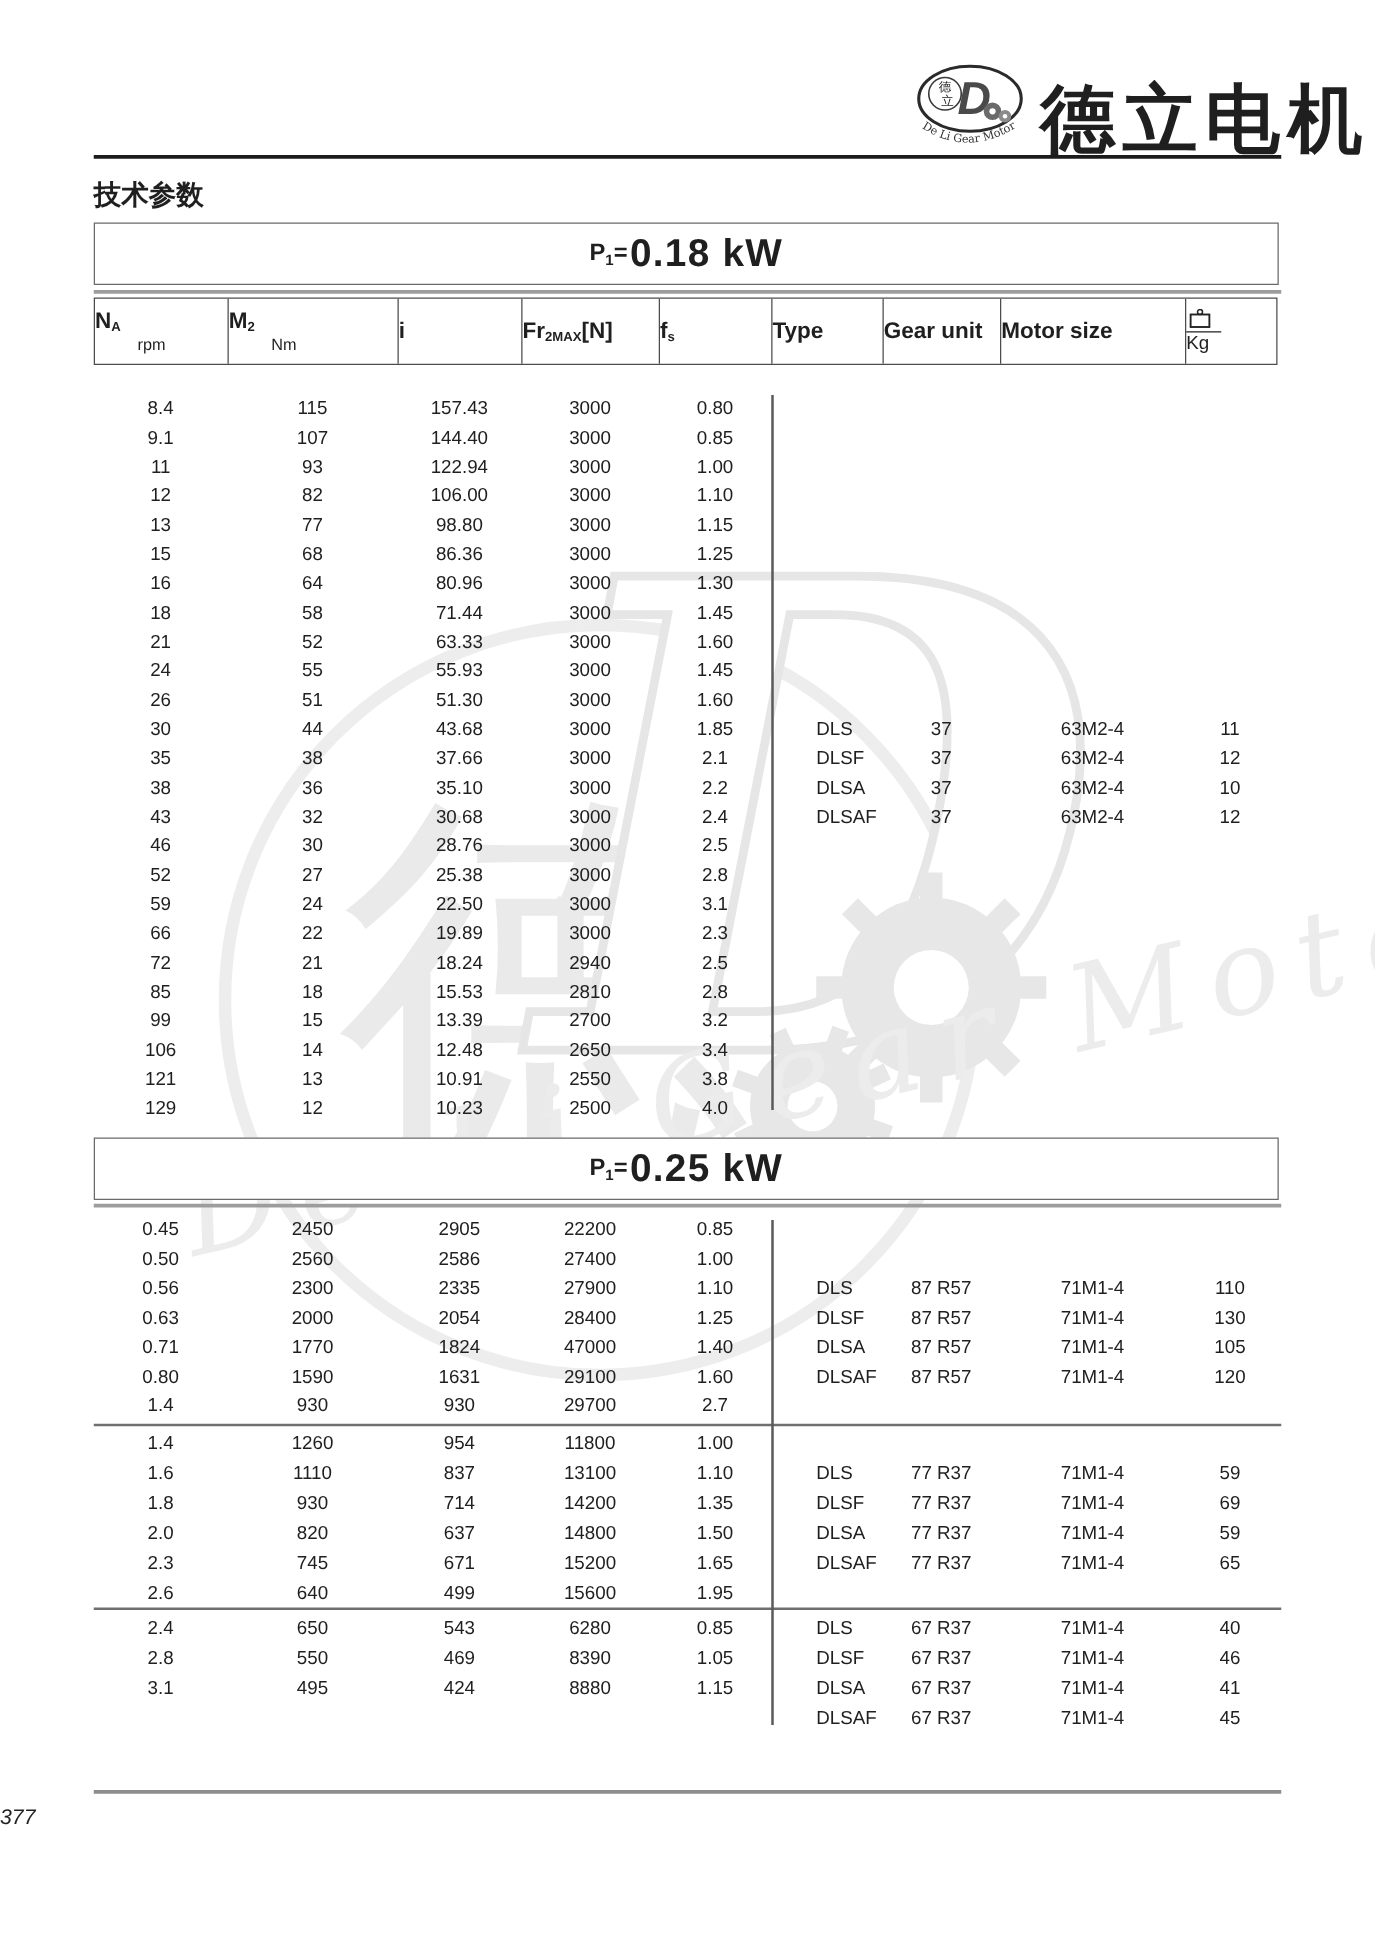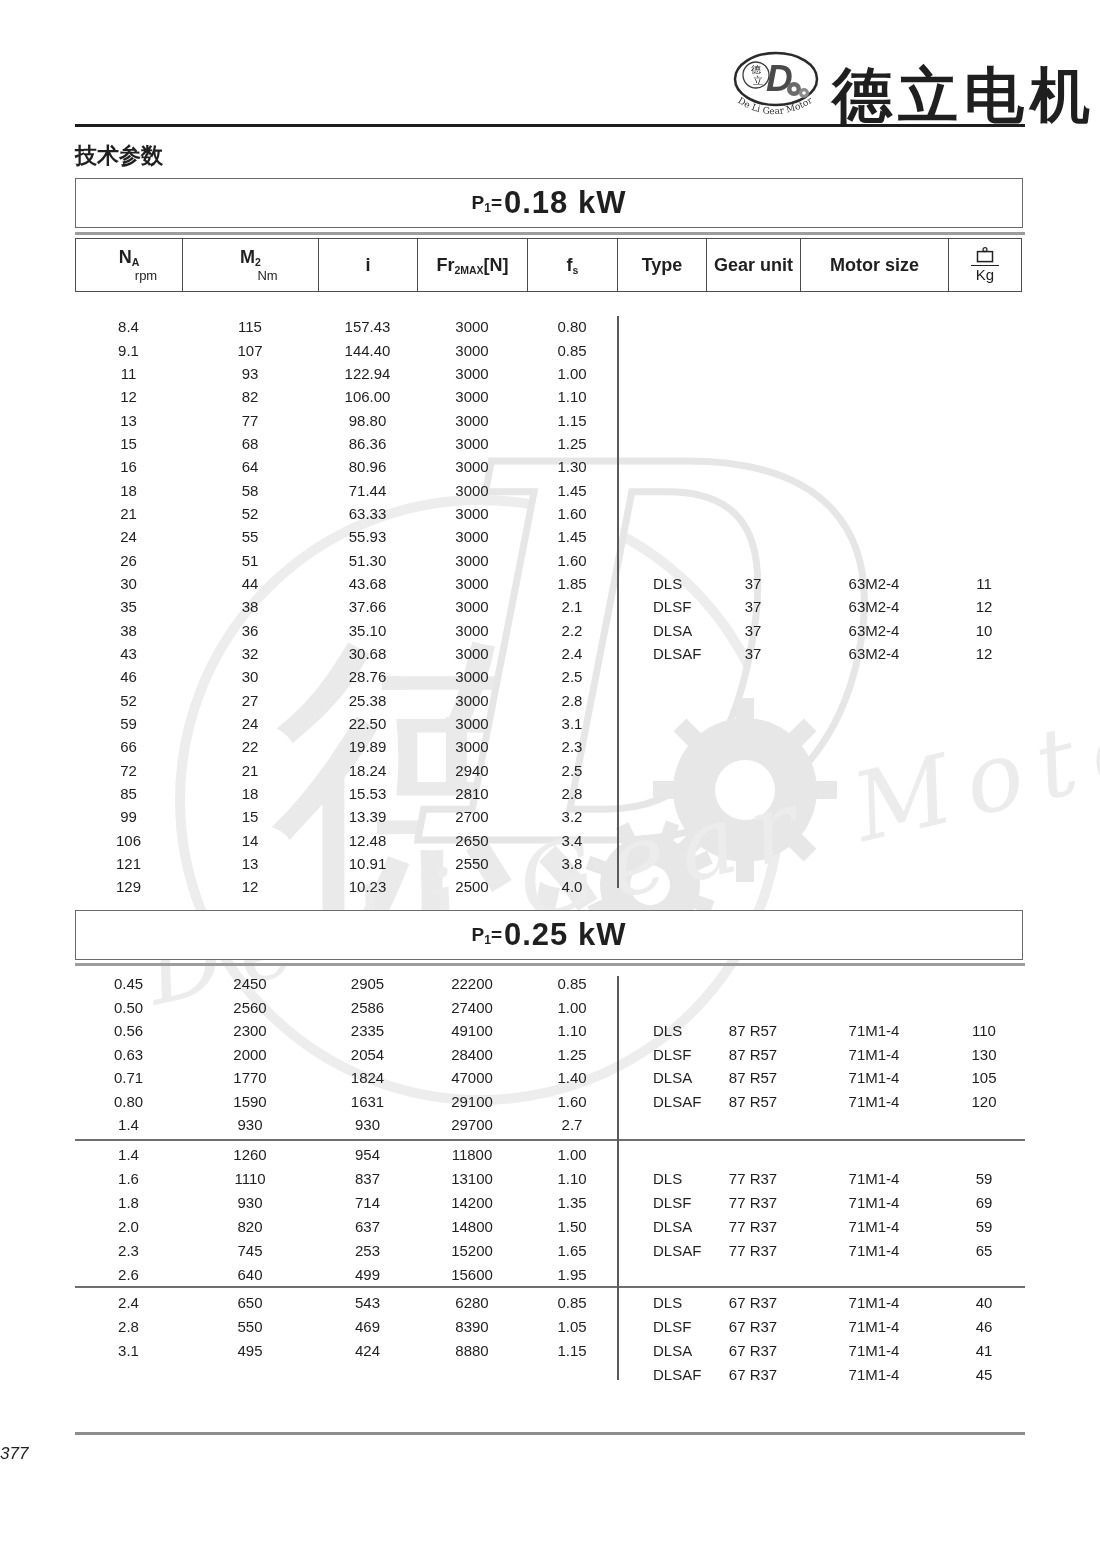--- a/index.html
+++ b/index.html
@@ -26,21 +26,21 @@
   .banner .p-eq{font-size:19px;font-weight:bold;}
   .banner .p-value{font-size:31px;font-weight:800;letter-spacing:1px;margin-left:2px;}
   .grayline{position:absolute;left:75px;width:950px;height:3px;background:#9d9d9d;}
   #grayline1{top:232px;}
   #grayline2{top:963px;}
   #rule-bottom{position:absolute;left:75px;top:1432px;width:950px;height:3px;background:#8d8d8d;}
   
   .cols{display:grid;grid-template-columns:107px 136px 99px 110px 90px 89px 94px 148px 72px;}
   #thead{position:absolute;left:75px;top:238px;width:945px;height:52px;border:1.5px solid #4c4c4c;}
   #thead .hcell{border-right:1.5px solid #4c4c4c;display:flex;flex-direction:column;
-                align-items:center;justify-content:center;line-height:1.05;}
+                align-items:flex-start;justify-content:center;line-height:1.05;}
   #thead .hcell:last-child{border-right:none;}
   .h-big{font-size:18px;font-weight:bold;}
   .h-sub{font-size:10.5px;font-weight:bold;position:relative;top:3px;}
   .h-unit{font-size:13px;margin-top:2px;margin-left:34px;}
   .kg-bar{width:28px;border-top:1.5px solid #222;margin:2px 0 1px 0;}
   .kg-text{font-size:15px;font-weight:normal;}
   
   .tgroup{position:absolute;left:75px;width:945px;}
   .trow{height:var(--rh);align-items:center;}
   .cell{font-size:15px;text-align:center;white-space:nowrap;}
@@ -470,21 +470,21 @@
         <div class="cell c4">1.00</div>
         <div class="cell c5"></div>
         <div class="cell c6"></div>
         <div class="cell c7"></div>
         <div class="cell c8"></div>
       </div>
       <div class="trow cols">
         <div class="cell c0">0.56</div>
         <div class="cell c1">2300</div>
         <div class="cell c2">2335</div>
-        <div class="cell c3">49100</div>
+        <div class="cell c3">27900</div>
         <div class="cell c4">1.10</div>
         <div class="cell c5">DLS</div>
         <div class="cell c6">87 R57</div>
         <div class="cell c7">71M1-4</div>
         <div class="cell c8">110</div>
       </div>
       <div class="trow cols">
         <div class="cell c0">0.63</div>
         <div class="cell c1">2000</div>
         <div class="cell c2">2054</div>
@@ -571,21 +571,21 @@
         <div class="cell c3">14800</div>
         <div class="cell c4">1.50</div>
         <div class="cell c5">DLSA</div>
         <div class="cell c6">77 R37</div>
         <div class="cell c7">71M1-4</div>
         <div class="cell c8">59</div>
       </div>
       <div class="trow cols">
         <div class="cell c0">2.3</div>
         <div class="cell c1">745</div>
-        <div class="cell c2">253</div>
+        <div class="cell c2">671</div>
         <div class="cell c3">15200</div>
         <div class="cell c4">1.65</div>
         <div class="cell c5">DLSAF</div>
         <div class="cell c6">77 R37</div>
         <div class="cell c7">71M1-4</div>
         <div class="cell c8">65</div>
       </div>
       <div class="trow cols">
         <div class="cell c0">2.6</div>
         <div class="cell c1">640</div>

